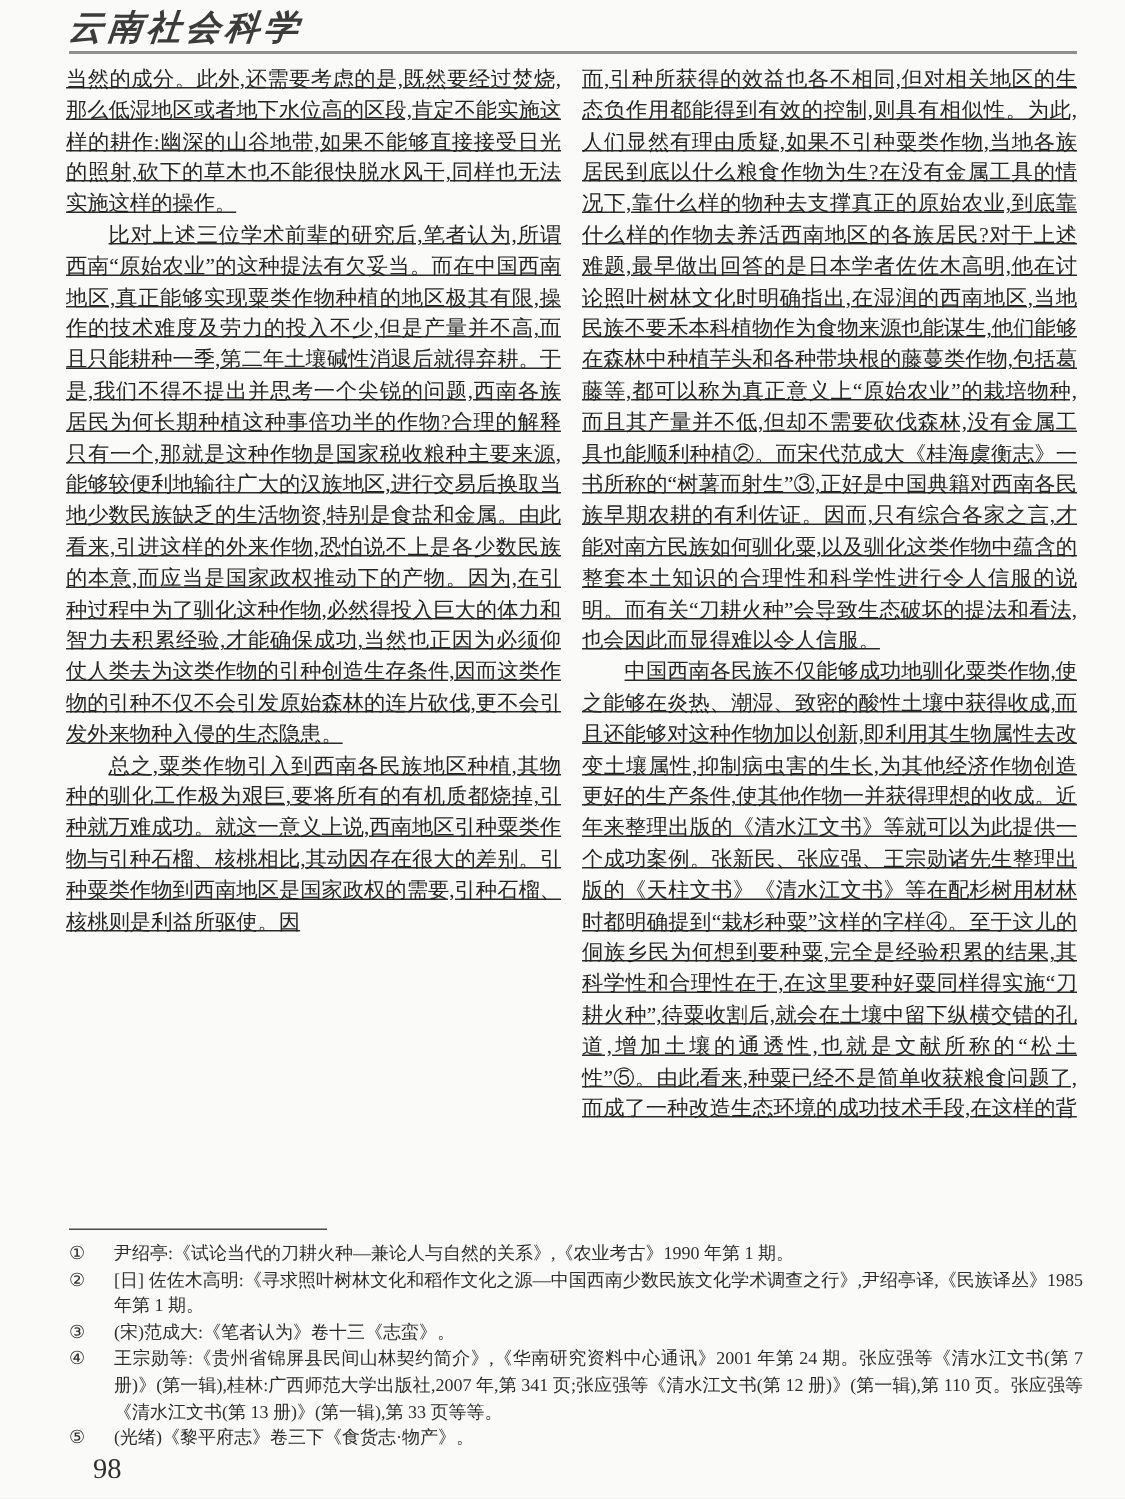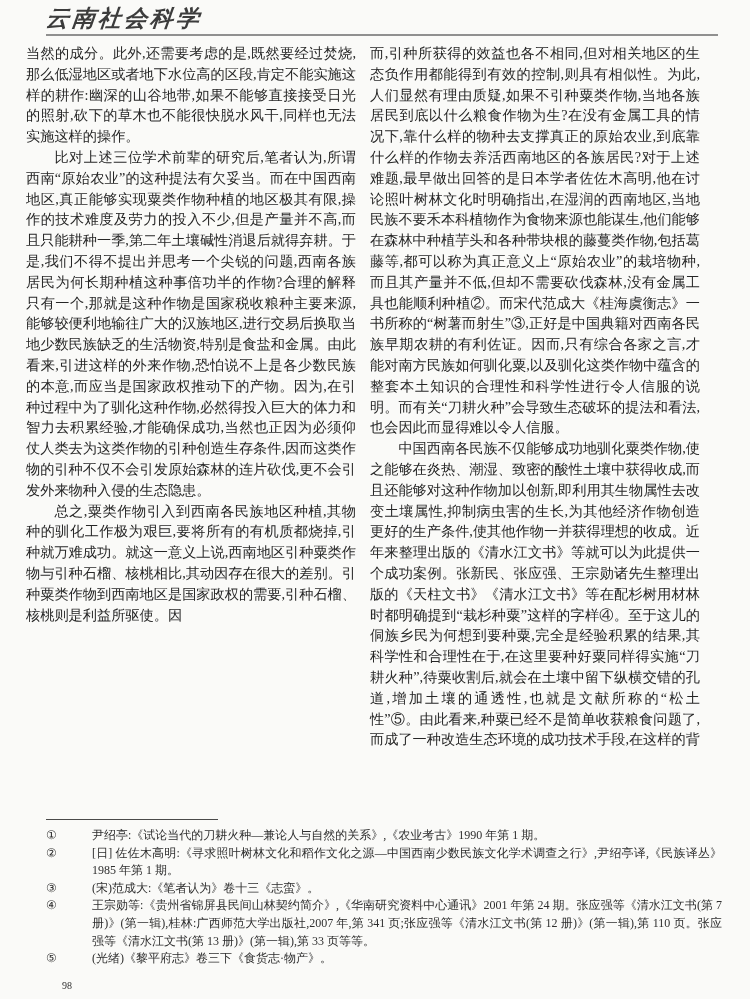--- a/index.html
+++ b/index.html
@@ -33,23 +33,24 @@
   }
   .header-rule {
     margin-top: 2px;
     height: 0;
     border-top: 2px solid #909090;
   }
   
   .columns {
     display: flex;
     gap: 14px;
-    padding: 7px 30px 0 26px;
+    padding: 7px 30px 0 44px;
     height: 772px;
     overflow: hidden;
+    text-decoration: underline;
   }
   .col {
     width: 330px;
     flex: 0 0 330px;
     font-size: 14.2px;
     line-height: 20.8px;
     text-align: justify;
     color: #262626;
   }
   .para {
@@ -77,27 +78,26 @@
   .fn {
     display: flex;
   }
   .fn-marker {
     flex: 0 0 30px;
     width: 30px;
   }
   .fn-text {
     flex: 1;
     text-align: justify;
-    margin-left: 16px;
   }
   .page-number {
     position: absolute;
     left: 62px;
     bottom: 8px;
-    font-size: 10px;
+    font-size: 19px;
     color: #2e2e2e;
   }
 </style>
 </head>
 <body>
 
 <div class="page">
 
   <header class="masthead">
     <div class="logo">云南社会科学</div>

